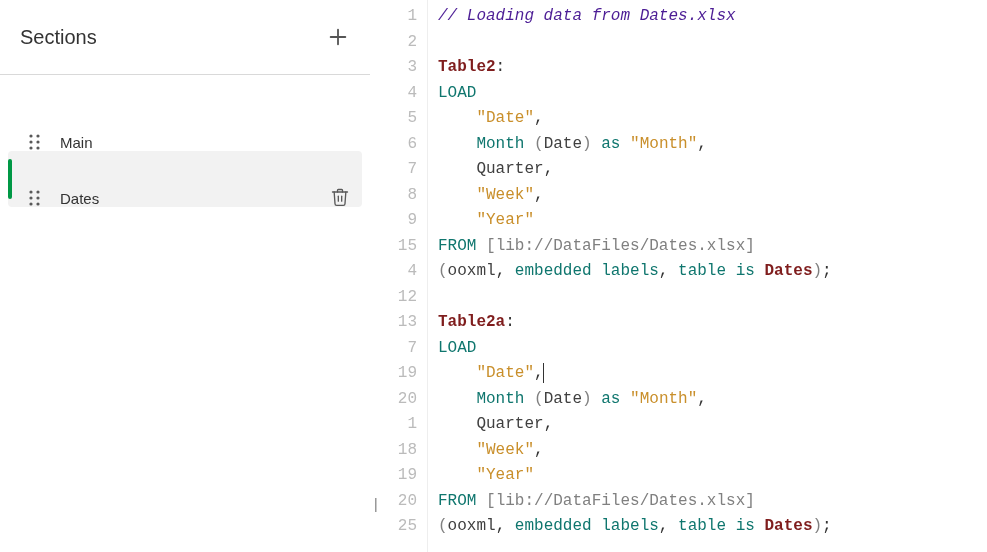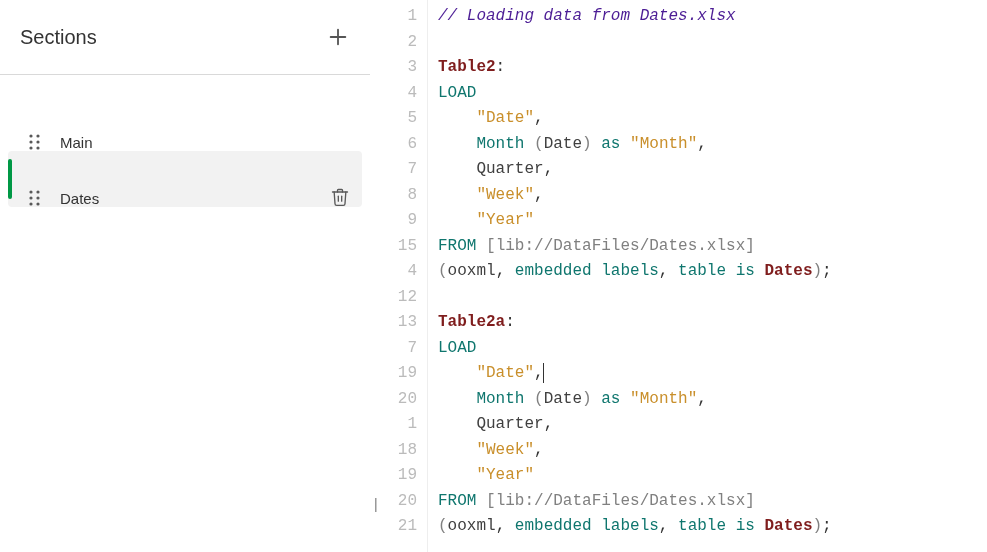--- a/index.html
+++ b/index.html
@@ -205,18 +205,18 @@
         <div>4</div>
         <div>12</div>
         <div>13</div>
         <div>7</div>
         <div>19</div>
         <div>20</div>
         <div>1</div>
         <div>18</div>
         <div>19</div>
         <div>20</div>
-        <div>21</div>
+        <div>25</div>
       </div>
     <div class="code" id="code"><div class="code-line"><span class="tok-comment">// Loading data from Dates.xlsx</span></div><div class="code-line"><span></span></div><div class="code-line"><span class="tok-tname">Table2</span><span>:</span></div><div class="code-line"><span class="tok-kw">LOAD</span></div><div class="code-line"><span>    </span><span class="tok-str">"Date"</span><span>,</span></div><div class="code-line"><span>    </span><span class="tok-kw">Month</span><span> </span><span class="tok-op">(</span><span class="tok-ident">Date</span><span class="tok-op">)</span><span> </span><span class="tok-kw">as</span><span> </span><span class="tok-str">"Month"</span><span>,</span></div><div class="code-line"><span>    </span><span class="tok-ident">Quarter</span><span>,</span></div><div class="code-line"><span>    </span><span class="tok-str">"Week"</span><span>,</span></div><div class="code-line"><span>    </span><span class="tok-str">"Year"</span></div><div class="code-line"><span class="tok-kw">FROM</span><span> </span><span class="tok-op">[</span><span class="tok-dim">lib://DataFiles/Dates.xlsx</span><span class="tok-op">]</span></div><div class="code-line"><span class="tok-op">(</span><span class="tok-ident">ooxml</span><span>, </span><span class="tok-kw">embedded labels</span><span>, </span><span class="tok-kw">table is</span><span> </span><span class="tok-tname">Dates</span><span class="tok-op">)</span><span>;</span></div><div class="code-line"><span></span></div><div class="code-line"><span class="tok-tname">Table2a</span><span>:</span></div><div class="code-line"><span class="tok-kw">LOAD</span></div><div class="code-line"><span>    </span><span class="tok-str">"Date"</span><span>,</span><span class="cursor-bar"></span></div><div class="code-line"><span>    </span><span class="tok-kw">Month</span><span> </span><span class="tok-op">(</span><span class="tok-ident">Date</span><span class="tok-op">)</span><span> </span><span class="tok-kw">as</span><span> </span><span class="tok-str">"Month"</span><span>,</span></div><div class="code-line"><span>    </span><span class="tok-ident">Quarter</span><span>,</span></div><div class="code-line"><span>    </span><span class="tok-str">"Week"</span><span>,</span></div><div class="code-line"><span>    </span><span class="tok-str">"Year"</span></div><div class="code-line"><span class="tok-kw">FROM</span><span> </span><span class="tok-op">[</span><span class="tok-dim">lib://DataFiles/Dates.xlsx</span><span class="tok-op">]</span></div><div class="code-line"><span class="tok-op">(</span><span class="tok-ident">ooxml</span><span>, </span><span class="tok-kw">embedded labels</span><span>, </span><span class="tok-kw">table is</span><span> </span><span class="tok-tname">Dates</span><span class="tok-op">)</span><span>;</span></div></div>
   </div>
 
 </div>
 
 </body></html>

